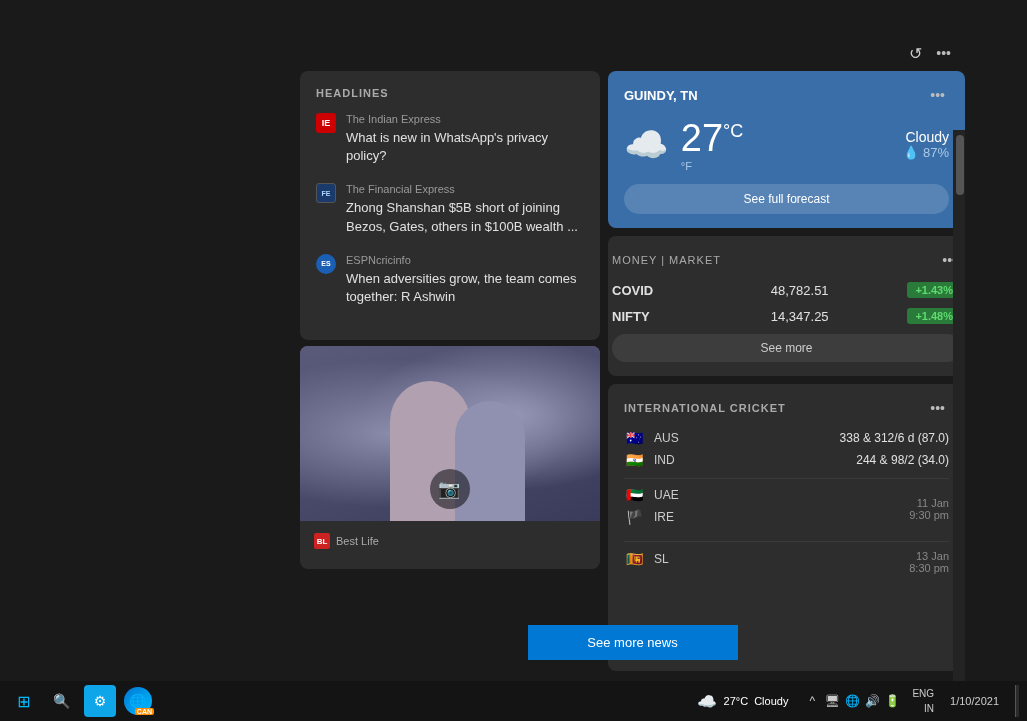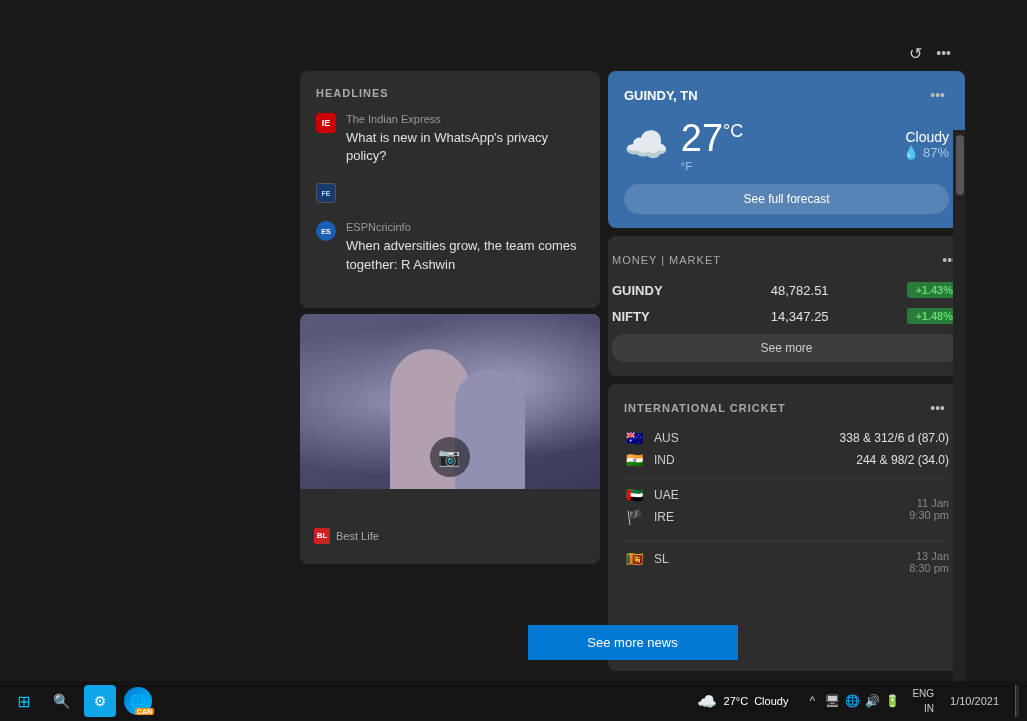--- a/index.html
+++ b/index.html
@@ -130,21 +130,20 @@
       border-radius: 50%;
       display: flex;
       align-items: center;
       justify-content: center;
       color: #fff;
       font-size: 18px;
     }
 
     .featured-content {
       padding: 12px 14px;
-      margin-top: 27px;
     }
 
     .featured-source-line {
       display: flex;
       align-items: center;
       gap: 6px;
       margin-bottom: 8px;
     }
 
     .bestlife-icon {
@@ -625,20 +624,24 @@
           <div class="news-item">
             <div class="ie-logo">IE</div>
             <div class="news-text-block">
               <div class="news-source-line">The Indian Express</div>
               <div class="news-headline">What is new in WhatsApp's privacy policy?</div>
             </div>
           </div>
 
           <div class="news-item">
             <div class="fin-logo">FE</div>
+            <div class="news-text-block">
+              <div class="news-source-line">The Financial Express</div>
+              <div class="news-headline">Zhong Shanshan $5B short of joining Bezos, Gates, others in $100B wealth ...</div>
+            </div>
           </div>
 
           <div class="news-item">
             <div class="espncric-logo">ES</div>
             <div class="news-text-block">
               <div class="news-source-line">ESPNcricinfo</div>
               <div class="news-headline">When adversities grow, the team comes together: R Ashwin</div>
             </div>
           </div>
         </div>
@@ -688,21 +691,21 @@
           </div>
           <button class="weather-forecast-btn">See full forecast</button>
         </div>
 
         <div class="market-card">
           <div class="market-header">
             <span class="market-label">MONEY | MARKET</span>
             <span class="dots-menu">•••</span>
           </div>
           <div class="market-row">
-            <span class="market-name">GUINDY</span>
+            <span class="market-name">COVID</span>
             <span class="market-value">48,782.51</span>
             <span class="market-change-positive">+1.43%</span>
           </div>
           <div class="market-row">
             <span class="market-name">NIFTY</span>
             <span class="market-value">14,347.25</span>
             <span class="market-change-positive">+1.48%</span>
           </div>
           <button class="see-more-btn">See more</button>
         </div>

